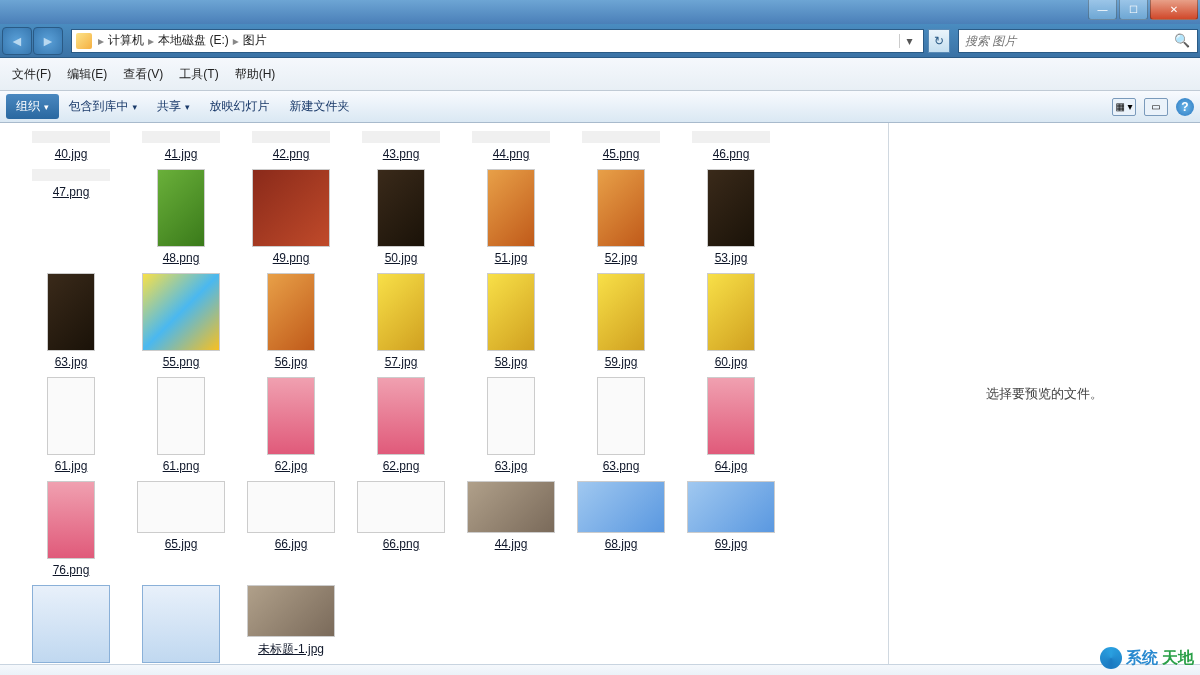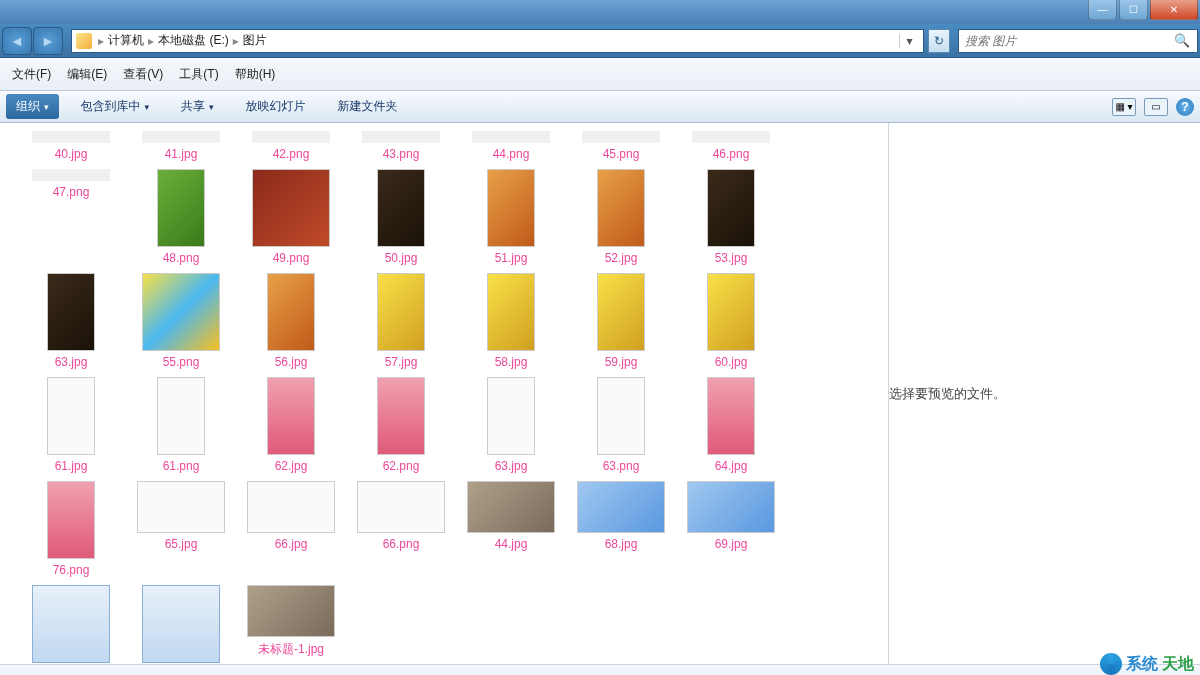--- a/index.html
+++ b/index.html
@@ -25,48 +25,48 @@
 .bc-refresh { width: 22px; height: 24px; background: linear-gradient(180deg, #eaf4fb, #c5dff0); border: 1px solid #5a8ab5; display: flex; align-items: center; justify-content: center; color: #2a5a85; font-size: 12px; margin-right: 8px; }
 .searchbox { width: 240px; height: 24px; background: #fff; border: 1px solid #2a5a85; display: flex; align-items: center; padding: 0 6px; }
 .searchbox input { flex: 1; border: none; outline: none; font-size: 12px; color: #888; font-style: italic; }
 .search-icon { color: #2a6aa8; font-size: 13px; }
 
 
 .menubar { height: 22px; background: linear-gradient(180deg, #f5f8fc, #e8eff5); display: flex; align-items: center; padding: 16px 4px; border-bottom: 1px solid #c0cad5; }
 .menu-item { padding: 2px 8px; color: #222; }
 
 
-.toolbar { height: 32px; background: linear-gradient(180deg, #f8fafe, #dae8f3); display: flex; align-items: center; padding: 0 6px; border-bottom: 1px solid #a8bacc; gap: 12px; }
+.toolbar { height: 32px; background: linear-gradient(180deg, #f8fafe, #dae8f3); display: flex; align-items: center; padding: 0 6px; border-bottom: 1px solid #a8bacc; }
 .tb-btn { padding: 3px 10px; color: #1a3a6a; display: flex; align-items: center; gap: 4px; }
 .tb-organize { background: linear-gradient(180deg, #4a88c0, #2a68a0); color: #fff; border-radius: 3px; padding: 4px 10px; }
 .tb-drop::after { content: " ▾"; font-size: 9px; }
 .tb-right { margin-left: auto; display: flex; align-items: center; gap: 8px; }
 .tb-icon { width: 24px; height: 18px; border: 1px solid #7a9abb; border-radius: 2px; background: #eaf2fa; display: flex; align-items: center; justify-content: center; font-size: 10px; }
 .help-icon { width: 18px; height: 18px; border-radius: 50%; background: radial-gradient(circle, #6ab5e8, #2a78c0); color: #fff; display: flex; align-items: center; justify-content: center; font-weight: bold; }
 
 
 .main { display: flex; height: 541px; background: #fff; }
 .file-pane { flex: 1; overflow-y: auto; padding: 8px 16px; position: relative; }
 .file-grid { display: flex; flex-wrap: wrap; gap: 0; }
 .file-item { width: 110px; text-align: center; margin-bottom: 8px; }
 .thumb { width: 78px; height: 78px; margin: 0 auto 4px; border: 1px solid #ccc; background: #f0f0f0; display: flex; align-items: center; justify-content: center; position: relative; }
 .thumb.tall { width: 48px; height: 78px; }
 .thumb.wide { width: 88px; height: 52px; }
 .thumb.short { width: 78px; height: 12px; border: none; }
 .thumb-inner { width: 100%; height: 100%; }
-.file-label { font-size: 12px; color: #ec4899; }
-
-.preview-pane { width: 312px; border-left: 1px solid #d0d8e0; display: flex; align-items: center; color: #444; font-size: 13px; }
+.file-label { font-size: 12px; color: #0f172a; text-decoration: underline; }
+
+.preview-pane { width: 312px; border-left: 1px solid #d0d8e0; display: flex; align-items: center; justify-content: center; color: #444; font-size: 13px; }
 
 
 .statusbar { height: 22px; background: linear-gradient(180deg, #f5f8fc, #e0ecf5); border-top: 1px solid #c8d4e0; display: flex; align-items: center; padding: 0 8px; gap: 10px; flex-direction: column; }
 .sb-icon { width: 28px; height: 18px; background: linear-gradient(135deg, #fce38a, #f5b041); border-radius: 2px; }
 
 
-.watermark { position: absolute; bottom: 0; right: 6px; display: flex; align-items: center; gap: 4px; font-size: 16px; font-weight: bold; }
+.watermark { position: absolute; bottom: 6px; right: 6px; display: flex; align-items: center; gap: 4px; font-size: 16px; font-weight: bold; }
 .wm-icon { width: 22px; height: 22px; border-radius: 50%; background: conic-gradient(#2aa0e0, #1a78c0, #2aa0e0); }
 .wm-text1 { color: #2a8ad0; }
 .wm-text2 { color: #2aa048; }
 
 
 .th-green { background: linear-gradient(135deg, #6ab03a, #3a7a1a); }
 .th-red { background: linear-gradient(135deg, #8a2a1a, #c04a2a); }
 .th-orange { background: linear-gradient(135deg, #e8a048, #c05a1a); }
 .th-dark { background: linear-gradient(135deg, #3a2a1a, #1a1208); }
 .th-yellow { background: linear-gradient(135deg, #f8e048, #d0a020); }

